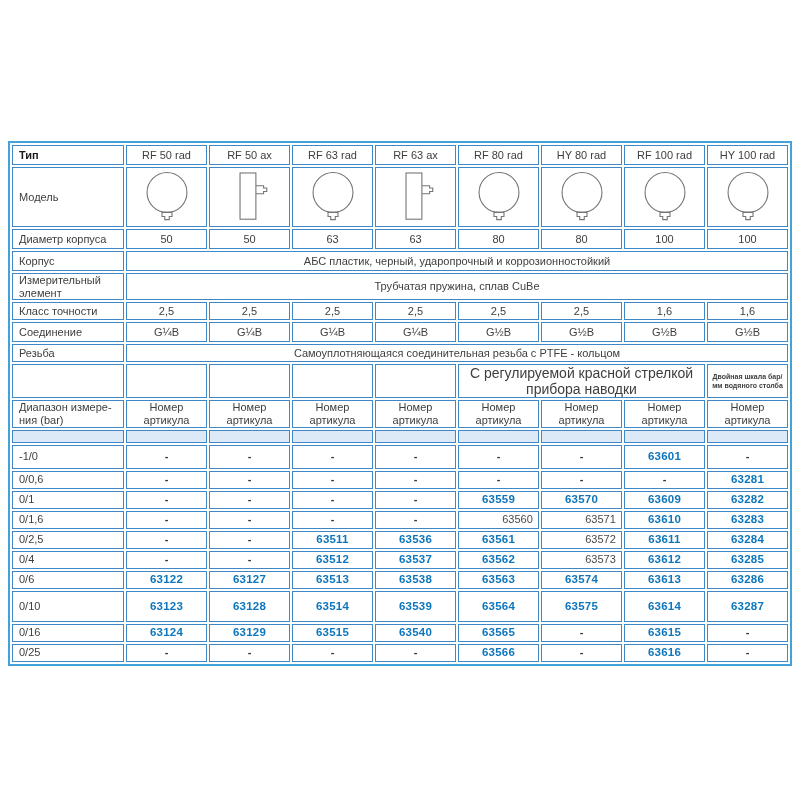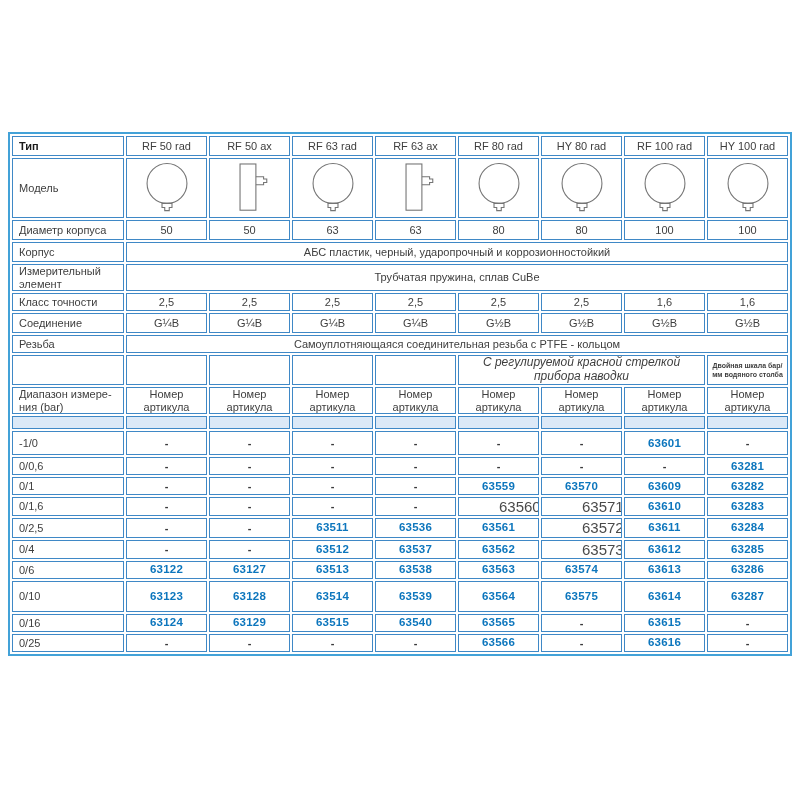--- a/index.html
+++ b/index.html
@@ -1,39 +1,39 @@
 <!DOCTYPE html>
 <html><head>
 <meta charset="utf-8">
 <style>
   html,body{margin:0;padding:0;}
   body{
     width:800px;height:800px;background:#ffffff;position:relative;
     font-family:"Liberation Sans","DejaVu Sans",sans-serif;
     -webkit-font-smoothing:antialiased;
   }
-  .table-wrap{position:absolute;left:8px;top:132px;width:784px;}
+  .table-wrap{position:absolute;left:8px;top:141px;width:784px;}
   table.spec{
     width:100%;table-layout:fixed;background:#ffffff;
     border-collapse:separate;border-spacing:2px;
     border:2px solid #43a2d8;
   }
   td,th{
     border:1px solid #3f88c6;background:#ffffff;
     font-size:11px;color:#3e3e3e;font-weight:normal;
     text-align:center;vertical-align:middle;
     padding:0 2px;line-height:1.15;overflow:hidden;
   }
   th.lbl{text-align:left;padding-left:6px;}
   .b{font-weight:bold;color:#1a1a1a;}
   .pre{white-space:pre-line;}
   .num-b{color:#0d76bd;font-weight:bold;font-size:11.5px;letter-spacing:.2px;}
-  .num-n{color:#4a4a4a;font-size:15px;padding-left:40px;}
+  .num-n{color:#4a4a4a;font-size:11px;padding-left:40px;}
   .dash{color:#39393b;font-weight:bold;}
-  .small-feat{font-size:12px;color:#3e3e3e;font-style:italic;}
+  .small-feat{font-size:14px;color:#3e3e3e;}
   .tiny-feat{font-size:7px;font-weight:bold;color:#3e3e3e;line-height:1.3;}
   tr.sp td, tr.sp th{background:#dce9f7;}
   .gauge{display:block;margin:0 auto;width:62px;height:58px;}
 </style>
 </head>
 <body>
 
 <div class="table-wrap">
     <table class="spec">
       <colgroup>

